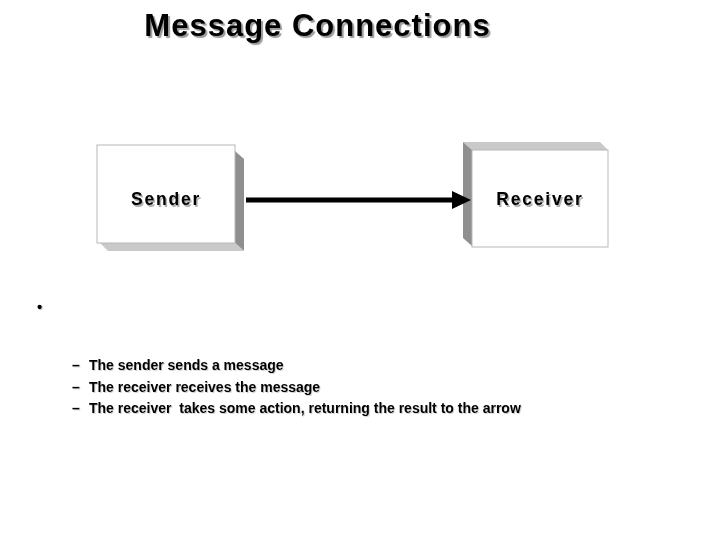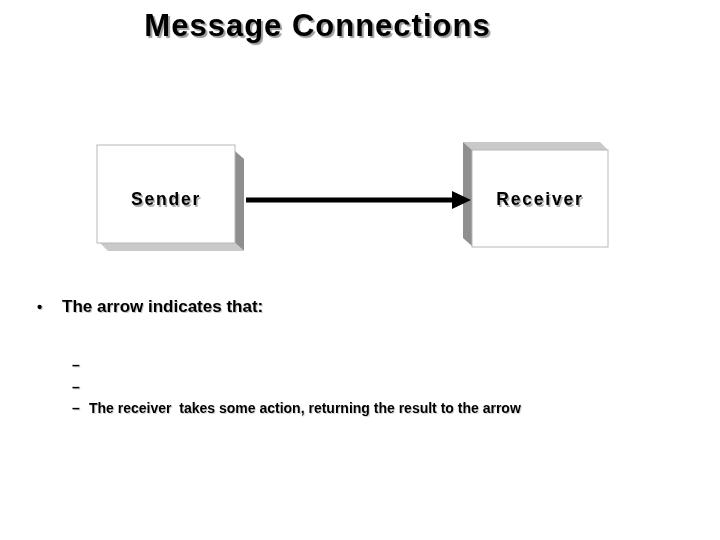--- a/index.html
+++ b/index.html
@@ -99,29 +99,30 @@
     </g>
 
     <g>
       <line x1="246" y1="200" x2="453" y2="200" stroke="#000000" stroke-width="5"></line>
       <polygon points="452,191 452,209 471,200" fill="#000000"></polygon>
     </g>
   </svg>
 
   <div class="main-bullet">
     <span class="marker">•</span>
-    <span>The arrow indicates that:</span>
   </div>
 
   <div class="sub-bullets">
     <div class="sub-bullet">
       <span class="marker">–</span>
+      <span>The sender sends a message</span>
     </div>
     <div class="sub-bullet">
       <span class="marker">–</span>
+      <span>The receiver receives the message</span>
     </div>
     <div class="sub-bullet">
       <span class="marker">–</span>
       <span>The receiver  takes some action, returning the result to the arrow</span>
     </div>
   </div>
 
 </div>
 
 </body></html>

